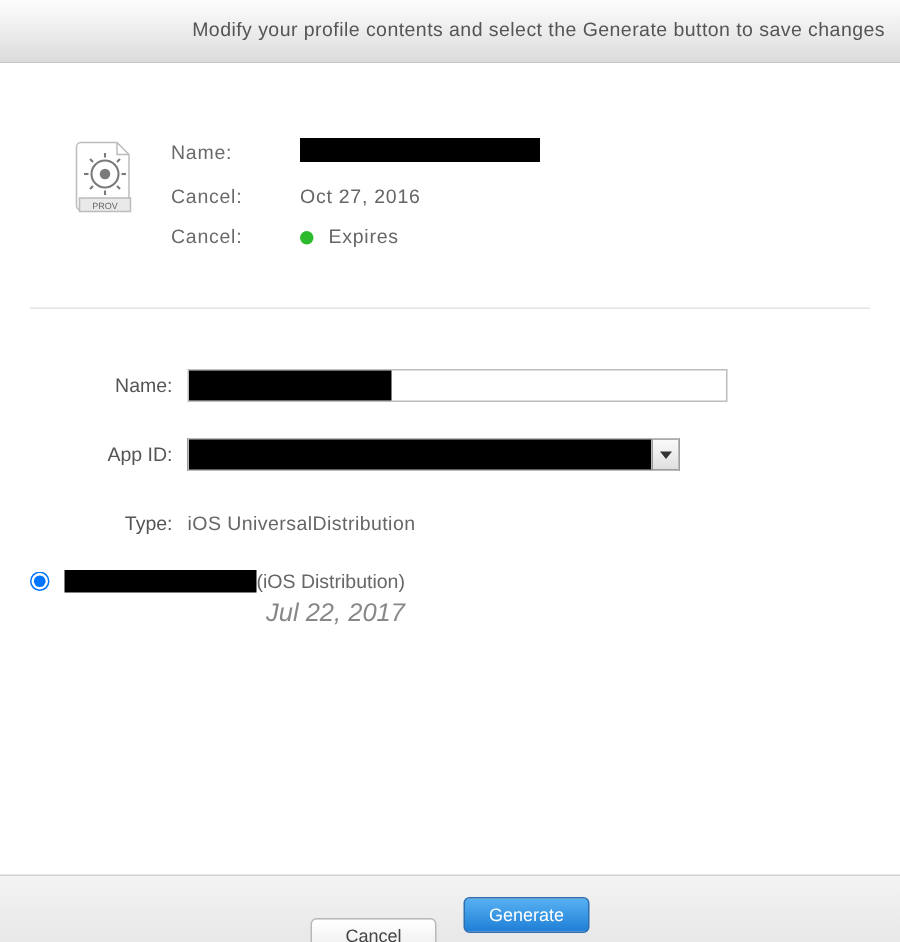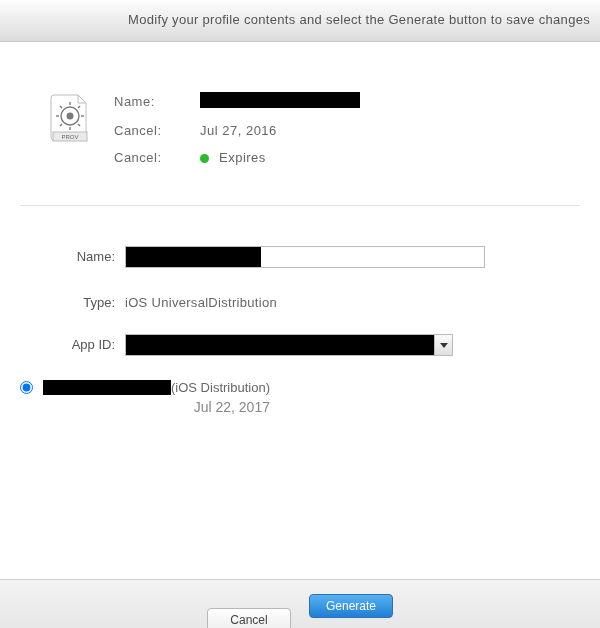--- a/index.html
+++ b/index.html
@@ -130,24 +130,25 @@
   .cert-line input[type=radio]{
     margin-right: 10px;
   }
   .cert-redact {
     background:#000;
     width:128px;
     height:15px;
     display:inline-block;
   }
   .cert-sub {
-    font-size: 14px;
+    font-size: 17px;
     color:#888;
     margin-left: 24px;
     margin-top: 4px;
+    font-style: italic;
   }
   .spacer { height: 120px; }
   .footer {
     background: linear-gradient(#f3f3f3,#e6e6e6);
     border-top: 1px solid #d0d0d0;
     height: 52px;
     display:flex;
     align-items:center;
     justify-content:center;
     gap: 18px;
@@ -196,50 +197,50 @@
       <circle cx="20" cy="22" r="3.5" fill="#7a7a7a"></circle>
       <rect x="3" y="38" width="34" height="9" fill="#e9e9e9" stroke="#bcbcbc"></rect>
       <text x="20" y="45" text-anchor="middle" font-size="6" fill="#666" font-family="Arial">PROV</text>
     </svg>
   </div>
   <div class="summary-table">
     <div class="lab">Name:</div>
     <div><span class="redact-block"></span></div>
 
     <div class="lab">Cancel:</div>
-    <div>Jul 27, 2016</div>
+    <div>Oct 27, 2016</div>
 
     <div class="lab">Cancel:</div>
     <div>
       <span class="status-dot"></span><span>Expires</span>
     </div>
   </div>
 </div>
 
 <div class="divider"></div>
 
 <div class="form-area">
 
   <div class="form-row">
     <div class="flabel">Name:</div>
     <div class="name-input">
       <div class="redact-in"></div>
     </div>
   </div>
 
   <div class="form-row">
-    <div class="flabel">Type:</div>
-    <div class="type-val">iOS UniversalDistribution</div>
-  </div>
-
-  <div class="form-row">
     <div class="flabel">App ID:</div>
     <div class="select-wrap">
       <div class="arrow"></div>
     </div>
+  </div>
+
+  <div class="form-row">
+    <div class="flabel">Type:</div>
+    <div class="type-val">iOS UniversalDistribution</div>
   </div>
 
   <div class="form-row">
     <div class="cert-block">
       <div class="cert-line">
         <input type="radio" checked="" style="">
         <span class="cert-redact"></span>
         <span>(iOS Distribution)</span>
       </div>
       <div class="cert-sub">Jul 22, 2017</div>

